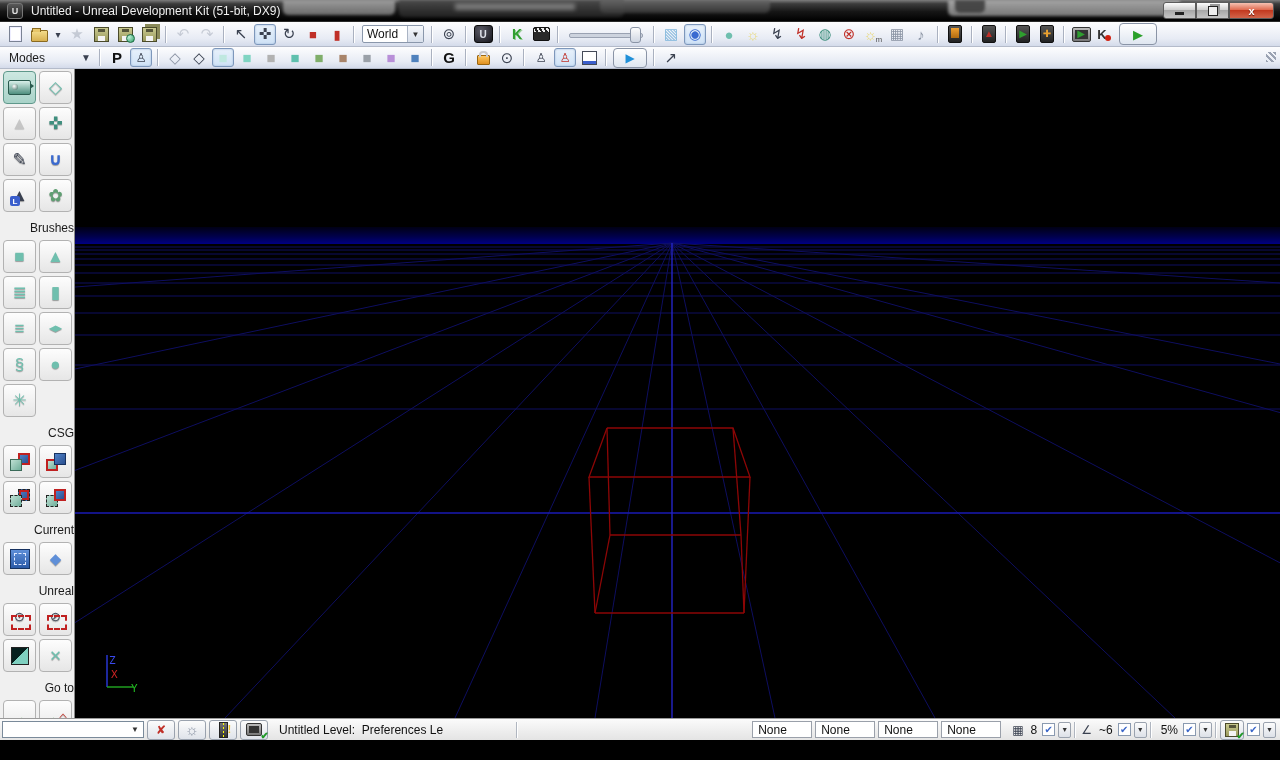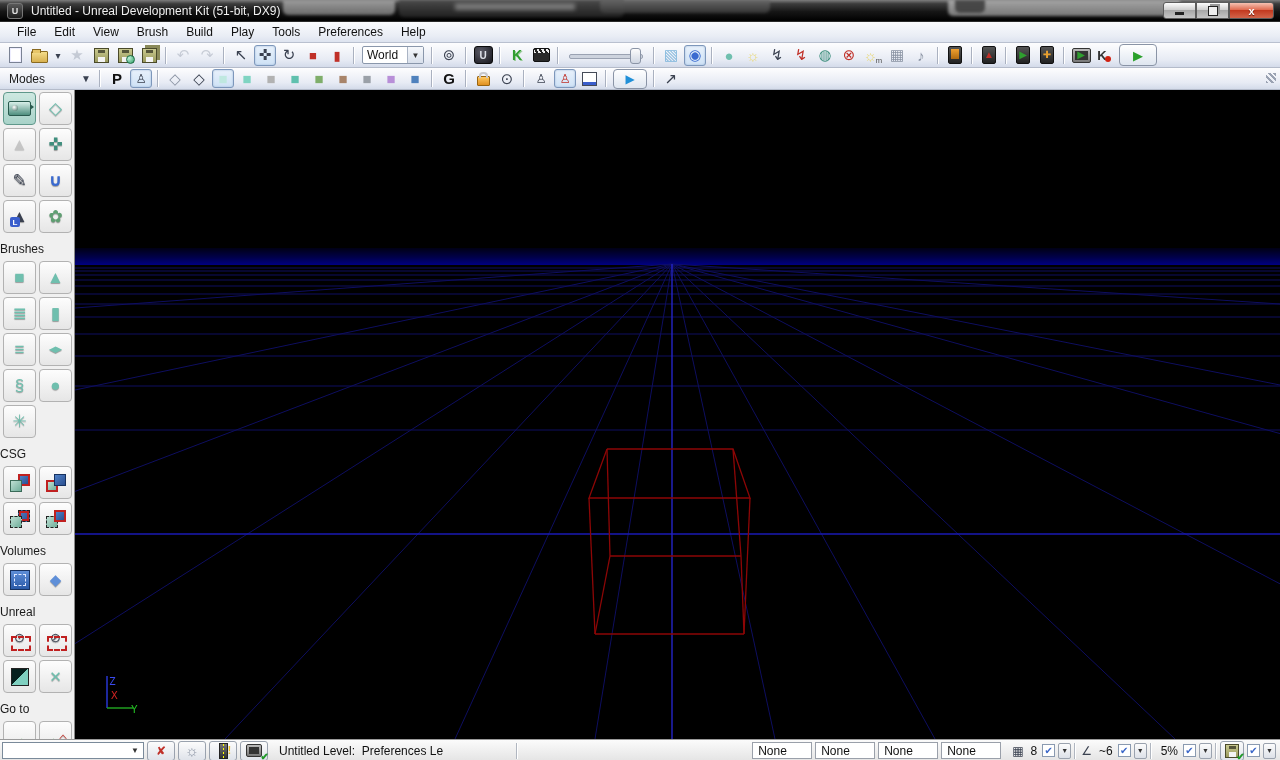--- a/index.html
+++ b/index.html
@@ -79,21 +79,21 @@
   .c-yellow{color:#e8d878}.c-orange{color:#e8a030}.c-purple{color:#b88fd8}.c-brown{color:#a8846a}
   .c-olive{color:#7fae6a}
   .big{font-size:15px}.small{font-size:10px}
   .kgreen{color:#2f9e2f;font-weight:bold;font-size:14px;text-shadow:1px 1px 0 #9c9;}
   .kdark{color:#333;font-weight:bold;font-size:13px;position:relative;}
   .subm{font-size:8px;color:#555;margin-left:-2px;align-self:flex-end;}
 
   
   .main{display:flex;height:649px;}
   .sidebar{width:75px;background:#f0f0f0;border-right:1px solid #8a8a8a;box-sizing:border-box;overflow:hidden;flex:none;}
-  .slabel{text-align:left;color:#1a1a1a;margin:9px 0 3px 0;font-size:12px;}
+  .slabel{text-align:right;color:#1a1a1a;margin:9px 0 3px 0;font-size:12px;}
   .sgrid{display:grid;grid-template-columns:33px 33px;gap:3px;padding:2px 0 0 3px;}
   .sbtn{width:33px;height:33px;border:1px solid #b2b2b2;border-radius:4px;background:linear-gradient(#fdfdfd,#e6e6e6);display:flex;align-items:center;justify-content:center;font-size:17px;box-sizing:border-box;position:relative;cursor:default;}
   .sbtn.pressed{background:linear-gradient(#cde8e1,#a8d2c8);border-color:#5f988b;}
   .sbtn.disabled .gi{opacity:.45;filter:grayscale(1);}
   .gi{text-shadow:0 1px 1px rgba(0,0,0,.35);}
   .squish{display:inline-block;transform:scaleY(.5);}
   .badgeL{position:absolute;left:6px;bottom:5px;width:10px;height:10px;background:#3a5ecc;color:#fff;font-size:8px;font-weight:bold;display:flex;align-items:center;justify-content:center;border-radius:2px;}
   .badgeA{position:absolute;right:4px;bottom:3px;color:#111;font-size:11px;font-weight:bold;text-shadow:0 0 2px #fff;}
   
   .i-cam{width:21px;height:13px;background:linear-gradient(#d8efe9,#4f8f7f);border:1px solid #2a5a4e;border-radius:2px;position:relative;}
@@ -160,31 +160,20 @@
         </span>
       <span class="wbtn">
           <span class="g-rst"></span>
         </span>
       <span class="wbtn close">
           <span>x</span>
         </span>
     </span>
   </div>
 
-  <div class="menubar">
-    <span class="mitem">File</span>
-    <span class="mitem">Edit</span>
-    <span class="mitem">View</span>
-    <span class="mitem">Brush</span>
-    <span class="mitem">Build</span>
-    <span class="mitem">Play</span>
-    <span class="mitem">Tools</span>
-    <span class="mitem">Preferences</span>
-    <span class="mitem">Help</span>
-  </div>
 
   <div class="tb tb1">
     <span class="tbtn">
         <span class="i-page"></span>
       </span>
     <span class="tbtn">
         <span class="i-folder"></span>
       </span>
     <span class="tbtn" style="min-width:12px">
         <span class="c-dark small">▾</span>
@@ -484,21 +473,21 @@
             </span>
           </span>
         <span class="sbtn">
             <span class="csgi deint">
               <span class="sq teal"></span>
               <span class="sq blue"></span>
             </span>
           </span>
       </div>
 
-      <div class="slabel">Volumes</div>
+      <div class="slabel">Current</div>
       <div class="sgrid">
         <span class="sbtn">
             <span class="i-volsq"></span>
           </span>
         <span class="sbtn">
             <span class="gi big" style="color:#5f8fd8">◆</span>
           </span>
       </div>
 
       <div class="slabel">Unreal</div>

